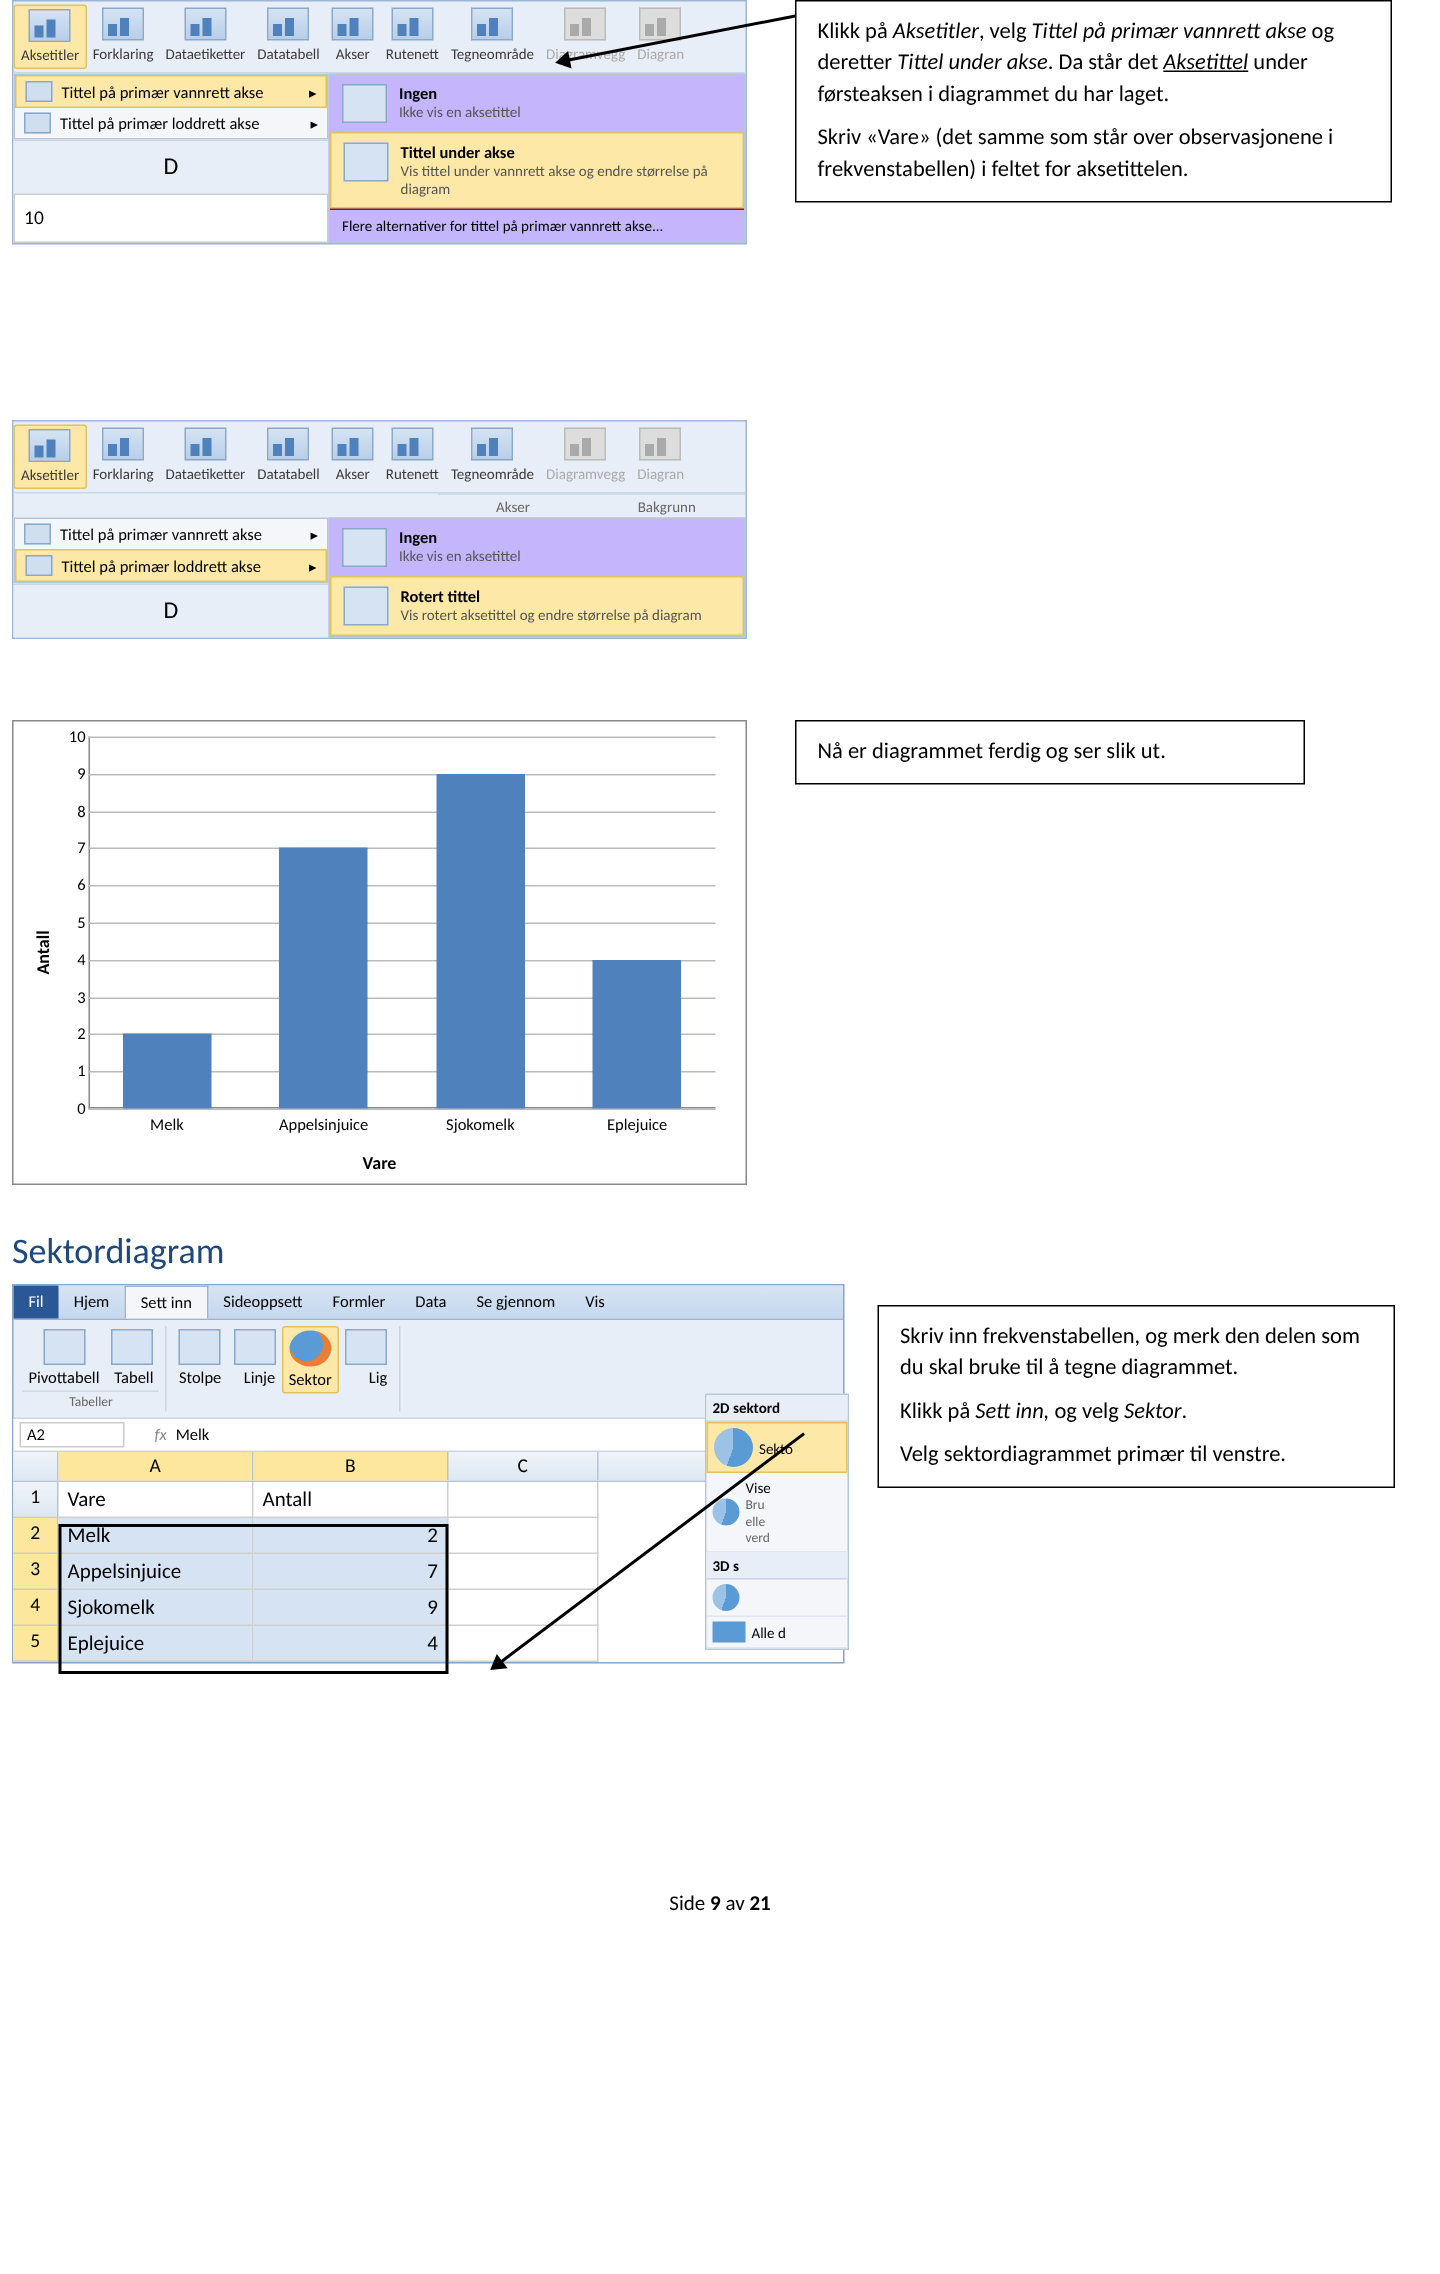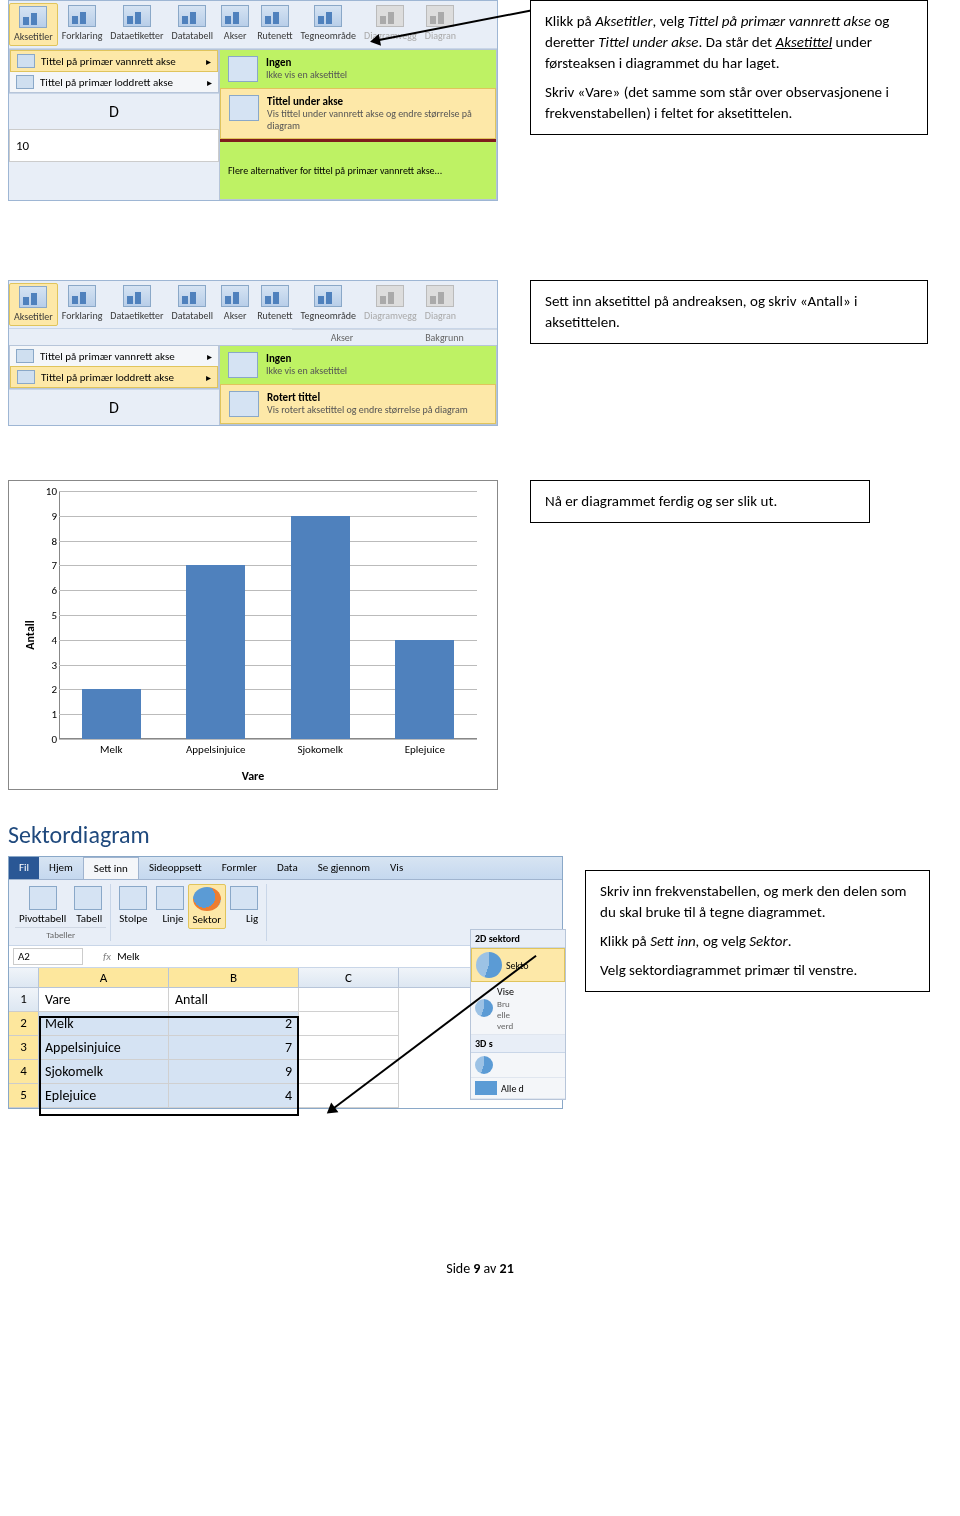--- a/index.html
+++ b/index.html
@@ -59,28 +59,28 @@
     background: #f4f6f9;
     border: 1px solid #b7c5d9;
   }
   .menu-row { display: flex; align-items: center; padding: 3px 6px; font-size: 11px; }
   .menu-row.highlighted { background: #fde8a8; border: 1px solid #e0c45c; }
   .menu-row .mi { width: 18px; height: 14px; background: #cfdff0; border: 1px solid #8aa8c8; margin-right: 6px; }
   .menu-row .arrow { margin-left: auto; font-size: 10px; }
   
   .submenu {
     border: 1px solid #b7c5d9;
-    background: #bef264;
+    background: #c4b5fd;
   }
   .submenu-item { display: flex; padding: 6px 8px; }
   .submenu-item.hover { background: #fde8a8; border: 1px solid #e0c45c; }
   .submenu-icon { width: 30px; height: 26px; background: #d5e3f3; border: 1px solid #8aa8c8; margin-right: 8px; flex-shrink: 0; }
   .submenu-text strong { display: block; font-size: 11px; font-weight: bold; }
   .submenu-text span { display: block; font-size: 10px; color: #555; line-height: 1.2; }
-  .submenu-footer { padding: 22px 8px; font-size: 10px; border-top: 3px solid #7f1d1d; }
+  .submenu-footer { padding: 4px 8px; font-size: 10px; border-top: 1px solid #7f1d1d; }
   
   .col-D { background: #e8eef7; padding: 8px 60px 8px 60px; font-size: 16px; border-top: 1px solid #c9d6e8; text-align: center; }
   .leftcol { width: 210px; }
   .grouplabel { text-align: center; font-size: 10px; color: #666; padding: 1px 0; border-top: 1px solid #d0d8e4; }
   
   
   .arrow-line1 { position: absolute; left: 374px; top: 40px; width: 160px; height: 2px; background: #000; transform: rotate(-11deg); transform-origin: left; }
   .arrow-line1::before { content: ""; position: absolute; left: -4px; top: -5px; border-right: 10px solid #000; border-top: 6px solid transparent; border-bottom: 6px solid transparent; }
   
   .arrow-line4 { position: absolute; left: 330px; top: 290px; width: 258px; height: 2px; background: #000; transform: rotate(-37deg); transform-origin: left; }
@@ -307,23 +307,20 @@
               <div class="submenu-icon"></div>
               <div class="submenu-text">
                 <strong>Rotert tittel</strong>
                 <span>Vis rotert aksetittel og endre størrelse på diagram</span>
               </div>
             </div>
           </div>
         </div>
       </div>
     </div>
-  </div>
-  <div class="callout call2">
-    <p>Sett inn aksetittel på andreaksen, og skriv «Antall» i aksetittelen.</p>
   </div>
 </div>
 
 <div class="section3">
   <div class="chartbox">
     <div class="ylabel">Antall</div>
     <div class="xlabel">Vare</div>
     <div class="yticks" id="yticks">
         <div class="ytick" style="top: 100%;">0</div>
         <div class="ytick" style="top: 90%;">1</div>

